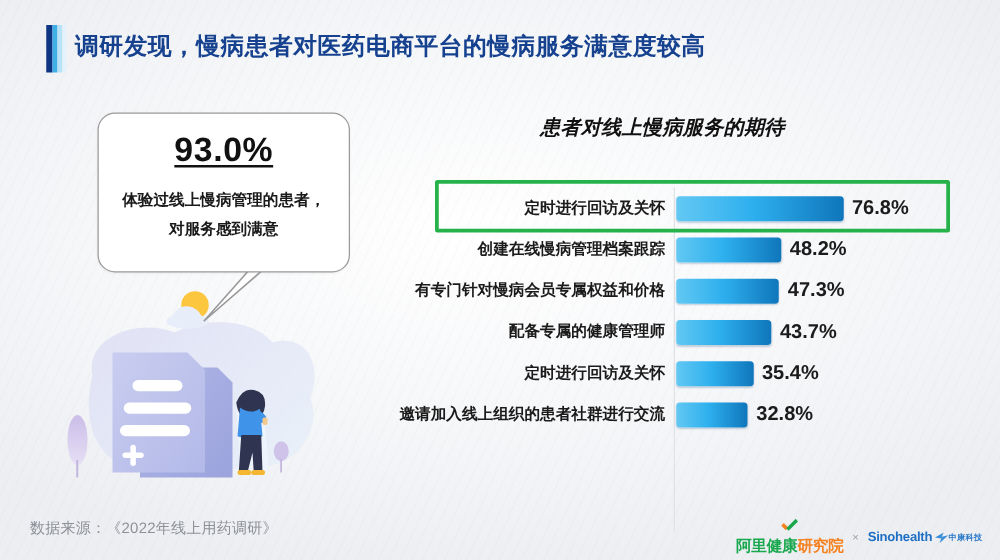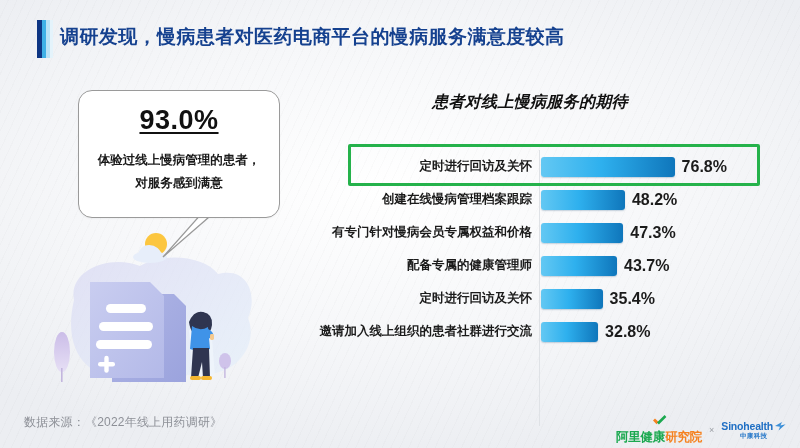--- a/index.html
+++ b/index.html
@@ -90,21 +90,21 @@
   .source {
     position:absolute; left:24px; top:414px;
     font-size:12px; color:#8d9097; letter-spacing:.2px;
   }
   .logos { position:absolute; right:14px; top:414px; display:flex; align-items:center; gap:7px; }
   .ali { display:flex; align-items:center; gap:3px;flex-direction:column; }
   .ali-txt { font-size:12.5px; font-weight:700; letter-spacing:-.2px; }
   .ali-txt .g { color:#1aa84f; }
   .ali-txt .o { color:#f58220; }
   .xmark { font-size:9px; color:#9b9ea4; }
-  .sino { display:flex; flex-direction:column; align-items:center; line-height:1; }
+  .sino { display:flex; flex-direction:row; align-items:center; line-height:1; }
   .sino-top { display:flex; align-items:center; gap:2px; }
   .sino-name { font-size:10.5px; font-weight:700; color:#1f6fc4; letter-spacing:-.2px; }
   .sino-sub { font-size:6.5px; font-weight:700; color:#2a7ac9; margin-top:1.5px; letter-spacing:.3px; }
 </style>
 </head>
 <body>
 
 <div id="slide">
 
   <div class="header">

